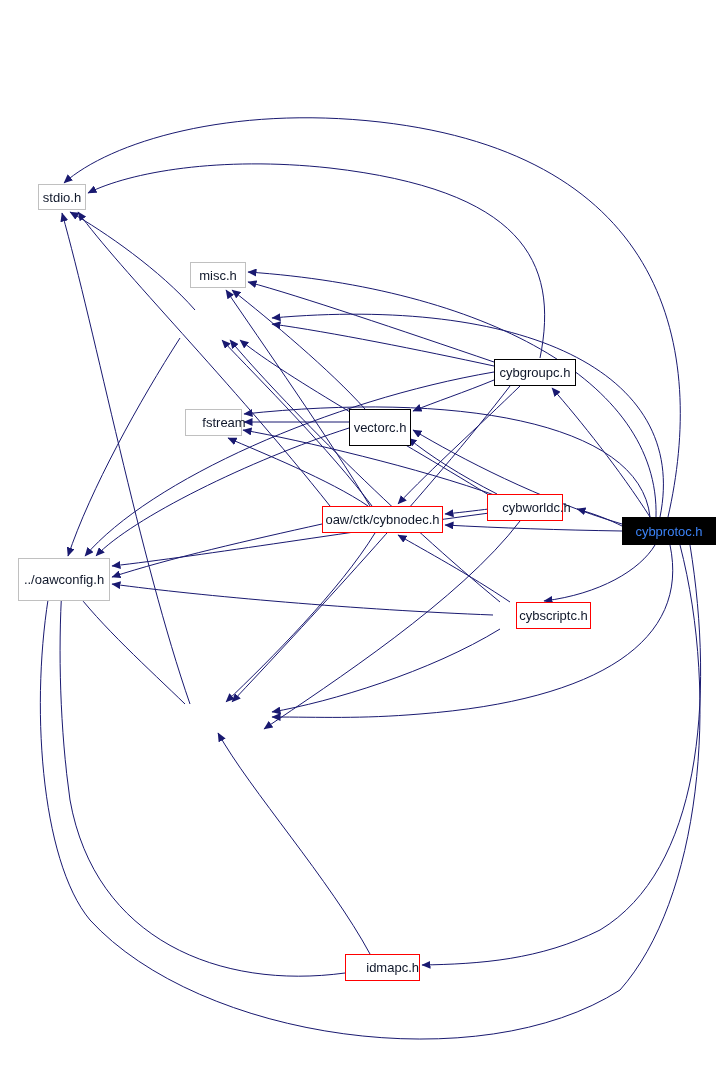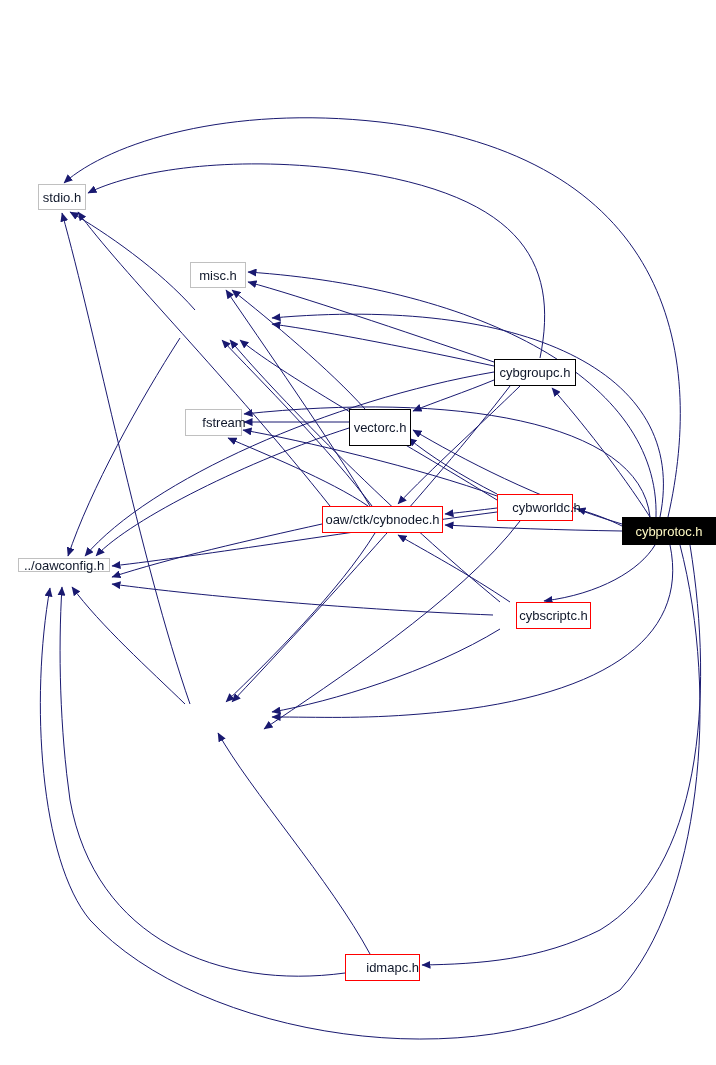--- a/index.html
+++ b/index.html
@@ -13,21 +13,21 @@
   .edge{fill:none;stroke:#191970;stroke-width:1;}
   .node{
     position:absolute;z-index:2;box-sizing:border-box;
     display:flex;align-items:center;justify-content:center;
     background:#ffffff;color:#0f172a;
     font-size:13px;line-height:1;white-space:nowrap;
     border:1px solid #000000;
   }
   .node.system{border-color:#c0c0c0;}
   .node.link{border-color:#ff0000;}
-  .node.root{background:#000000;color:#fef9c3;border-color:#000000;}
+  .node.root{background:#000000;color:#3b82f6;border-color:#000000;}
 </style>
 </head>
 <body>
 
 <div id="graph-canvas">
     <svg id="edge-layer" width="716" height="1065">
       <defs>
         <marker id="arrowhead" markerWidth="10" markerHeight="8" refX="8.5" refY="4" orient="auto">
           <path d="M0,0 L9,4 L0,8 z" fill="#191970"></path>
         </marker>
@@ -85,30 +85,30 @@
     </div>
     <div class="node " style="left: 494px; top: 359px; width: 82px; height: 27px;">
       <span>cybgroupc.h</span>
     </div>
     <div class="node system" style="left: 185px; top: 409px; width: 57px; height: 27px; padding-left: 21px;">
       <span>fstream</span>
     </div>
     <div class="node " style="left: 349px; top: 409px; width: 62px; height: 37px;">
       <span>vectorc.h</span>
     </div>
-    <div class="node link" style="left: 497px; top: 494px; width: 76px; height: 27px; padding-left: 23px;">
+    <div class="node link" style="left: 487px; top: 494px; width: 76px; height: 27px; padding-left: 23px;">
       <span>cybworldc.h</span>
     </div>
     <div class="node link" style="left: 322px; top: 506px; width: 121px; height: 27px; text-align: center;">
       <span>oaw/ctk/cybnodec.h</span>
     </div>
     <div class="node root" style="left: 622px; top: 517px; width: 94px; height: 28px;">
       <span>cybprotoc.h</span>
     </div>
-    <div class="node system" style="left: 18px; top: 558px; width: 92px; height: 14px;">
+    <div class="node system" style="left: 18px; top: 558px; width: 92px; height: 43px;">
       <span>../oawconfig.h</span>
     </div>
     <div class="node link" style="left: 516px; top: 602px; width: 75px; height: 27px; text-align: center;">
       <span>cybscriptc.h</span>
     </div>
     <div class="node link" style="left: 345px; top: 954px; width: 75px; height: 27px; justify-content: flex-end;">
       <span>idmapc.h</span>
     </div>
   </div>
 

